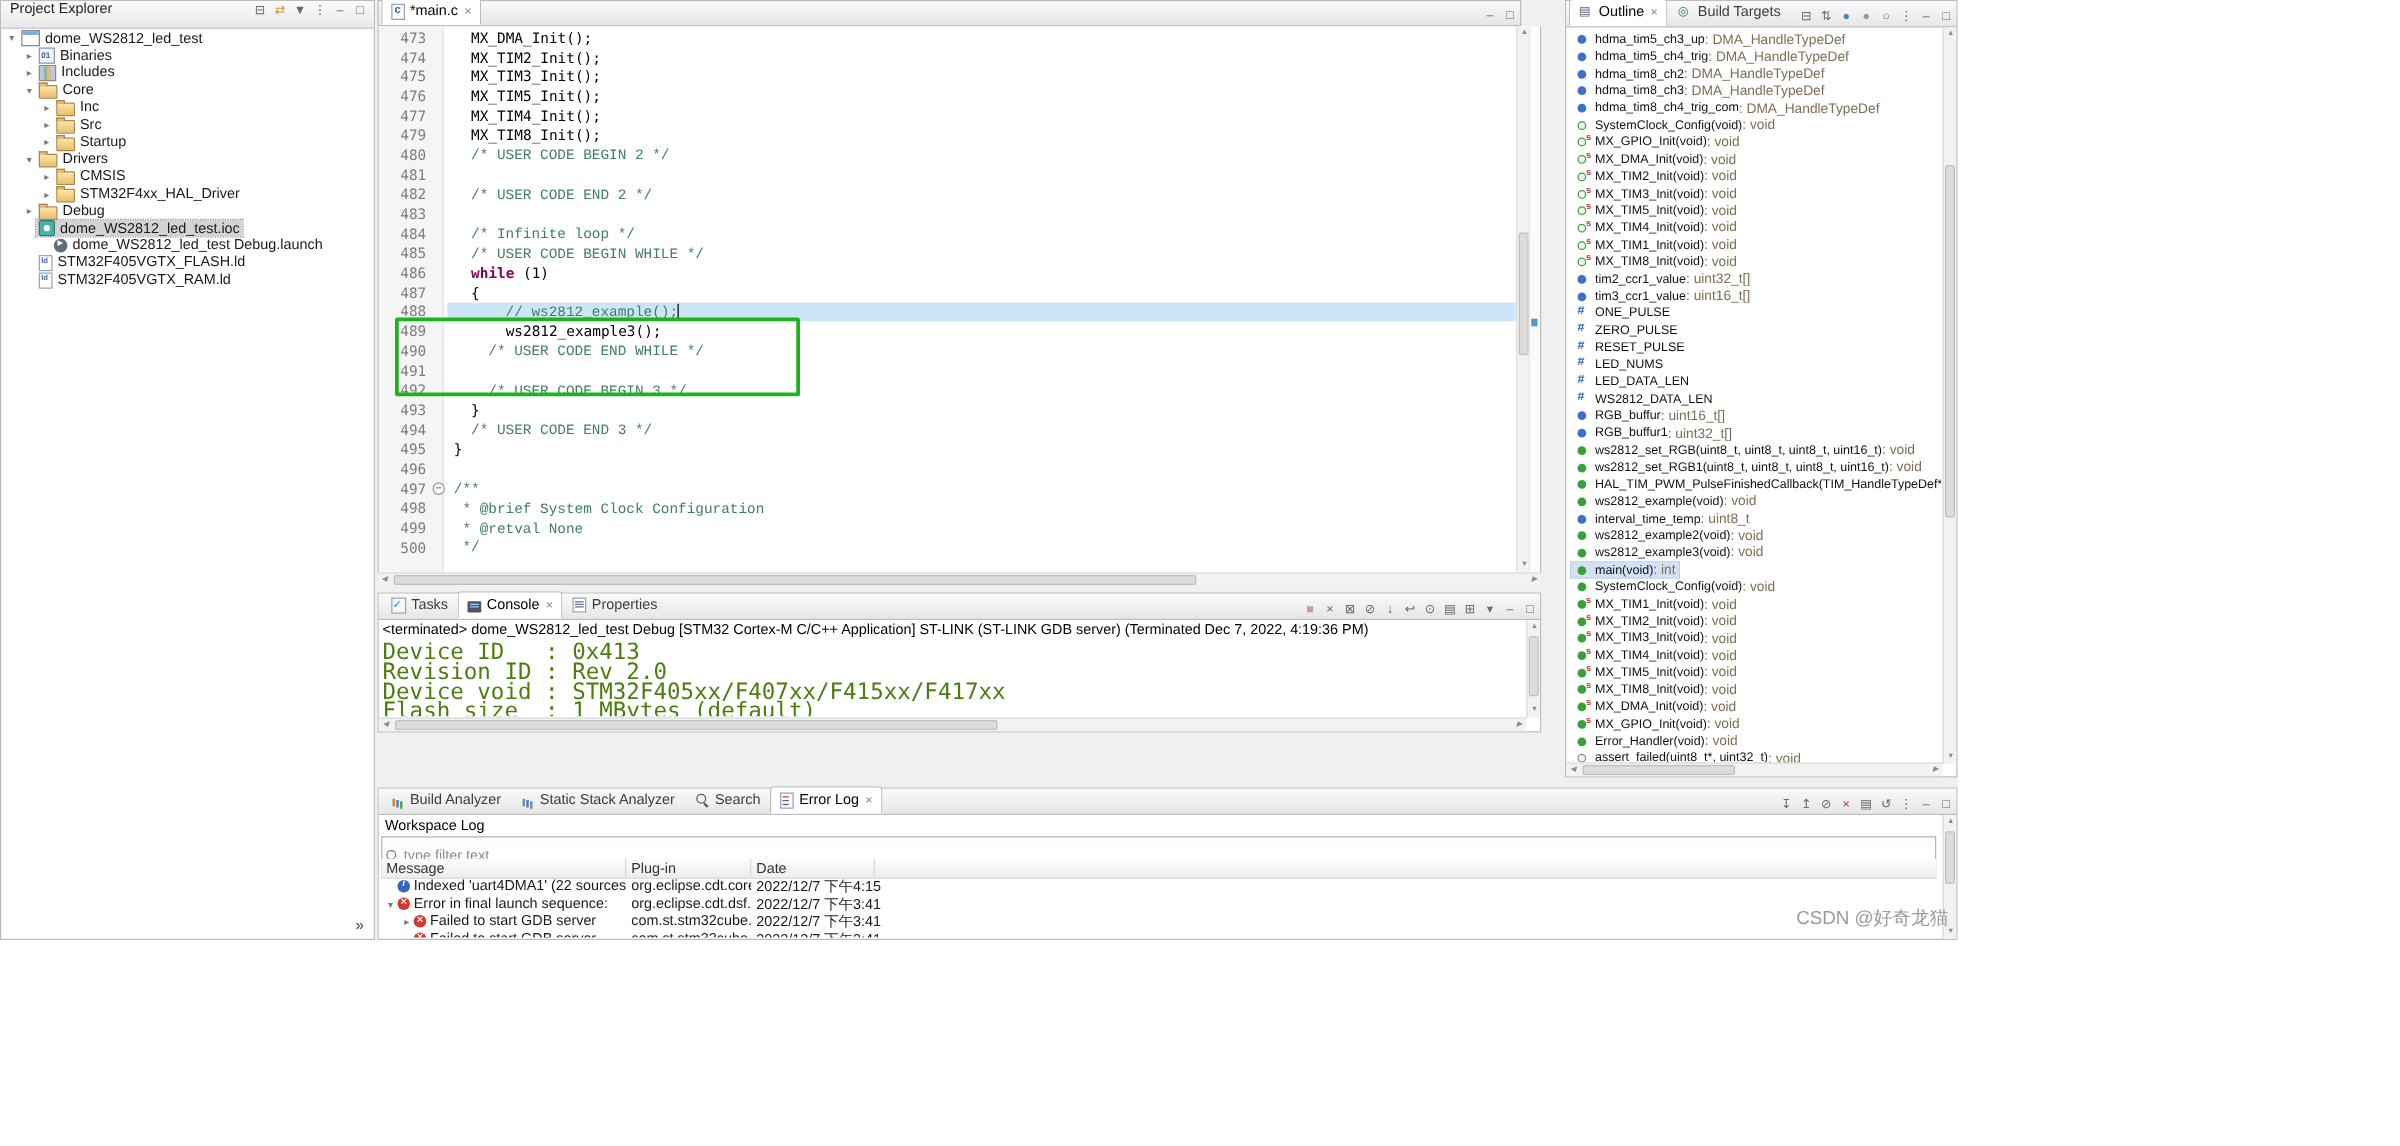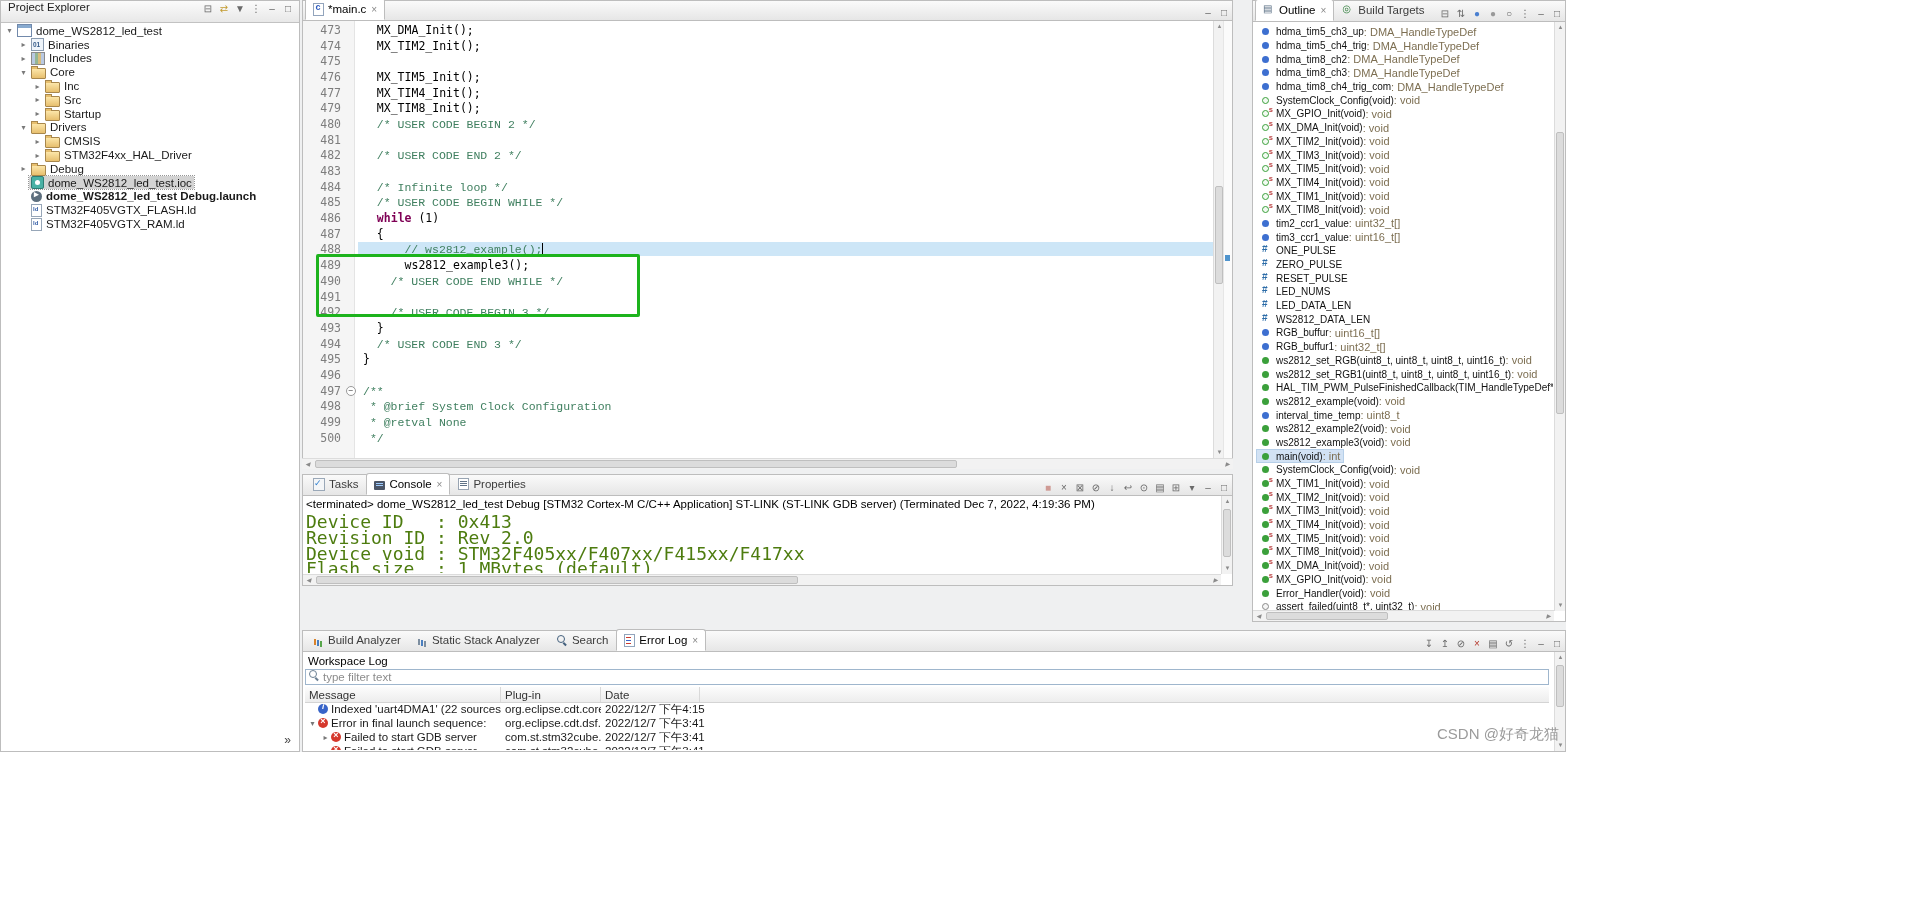--- a/index.html
+++ b/index.html
@@ -68,21 +68,21 @@
   .tico-ioc{width:11px;height:11px;border-radius:2px;background:#49b1a5;border:1px solid #2d7d74;}
   .tico-ioc::before{content:'';position:absolute;left:3px;top:3px;width:5px;height:5px;border-radius:50%;background:#fff;}
   .tico-launch{width:11px;height:11px;border-radius:50%;background:#5d6f7e;}
   .tico-launch::before{content:'▸';position:absolute;left:3px;top:-1.5px;color:#fff;font-size:9px;}
   .tico-ld{width:9px;height:11px;border:1px solid #97a6b8;background:#fff;}
   .tico-ld::before{content:'ld';position:absolute;left:1px;top:1px;font-size:6px;font-weight:bold;color:#3a62a8;}
   .more-chevron{position:absolute;right:8px;bottom:4px;color:#444;font-size:12px;}
 
   
   .editor-col{position:absolute;left:302px;top:0;width:931px;height:628px;}
-  .ed-tabbar{position:absolute;left:0;top:0;right:0;height:21px;border:1px solid #bdbdbd;border-bottom:1px solid #bdbdbd;
+  .ed-tabbar{position:absolute;left:0;top:0;right:16px;height:21px;border:1px solid #bdbdbd;border-bottom:1px solid #bdbdbd;
              display:flex;align-items:flex-end;background:linear-gradient(#fafafa,#e6e6e6);box-sizing:border-box;padding-left:2px;}
   .ed-body{position:absolute;left:0;top:21px;right:0;height:437px;background:#fff;
            border-left:1px solid #bdbdbd;border-right:1px solid #bdbdbd;overflow:hidden;box-sizing:border-box;}
   .gutter-bg{position:absolute;left:0;top:0;width:51px;height:100%;background:#f5f5f5;border-right:1px solid #e4e4e4;}
   .code-lines{position:absolute;left:0;top:1px;right:19px;font-family:"DejaVu Sans Mono",monospace;font-size:11.5px;}
   .line{height:15.7px;display:flex;align-items:center;}
   .ln{width:38px;padding-right:3px;text-align:right;color:#7d7d7d;flex:none;}
   .fold{width:14px;flex:none;position:relative;height:100%;}
   .fold.has-fold::before{content:'−';position:absolute;left:2px;top:3px;width:8px;height:8px;line-height:7px;text-align:center;
        font-size:8px;color:#555;background:#fff;border:1px solid #999;border-radius:50%;}
@@ -135,21 +135,21 @@
   .ol-name{font-size:10px;color:#111;}
   .ol-suffix{font-size:11px;color:#7d6f52;}
   .ol-vs{right:0;top:21px;bottom:10px;}
   .ol-vs .thumb{top:110px;height:280px;left:1px;right:1px;}
   .ol-hs{left:0;bottom:0;right:11px;}
   .ol-hs .thumb{left:13px;width:120px;top:1px;bottom:1px;}
 
   
   .bottom-panel{position:absolute;left:302px;top:630px;width:1264px;height:122px;background:#fff;border:1px solid #bdbdbd;box-sizing:border-box;}
   .ws-title{position:absolute;left:5px;top:24px;color:#000;}
-  .filter-box{position:absolute;left:2px;top:38px;right:16px;height:16px;border:1px solid #9fb6cd;background:#fff;display:flex;align-items:flex-start;box-sizing:border-box;}
+  .filter-box{position:absolute;left:2px;top:38px;right:16px;height:32px;border:1px solid #9fb6cd;background:#fff;display:flex;align-items:center;box-sizing:border-box;}
   .mag{width:11px;height:11px;position:relative;margin:0 3px;flex:none;}
   .mag::before{content:'';position:absolute;left:0;top:0;width:6px;height:6px;border:1.5px solid #6b7f93;border-radius:50%;}
   .mag::after{content:'';position:absolute;left:7px;top:7px;width:4px;height:1.5px;background:#6b7f93;transform:rotate(45deg);transform-origin:0 0;}
   .filter-input{border:none;outline:none;flex:1;font-size:11.5px;font-family:inherit;color:#333;height:13px;padding:0;background:transparent;}
   .filter-input::placeholder{color:#8c8c8c;}
   .log-header{position:absolute;left:2px;top:56px;right:16px;height:15px;display:flex;background:linear-gradient(#fcfcfc,#ededed);border-bottom:1px solid #d4d4d4;}
   .log-hcell{padding:0 4px;color:#333;border-right:1px solid #d9d9d9;display:flex;align-items:center;box-sizing:border-box;}
   .log-hcell.c0{width:196px;} .log-hcell.c1{width:100px;} .log-hcell.c2{width:99px;}
   .log-hfill{flex:1;}
   .log-rows{position:absolute;left:2px;top:71px;right:16px;bottom:1px;overflow:hidden;}
@@ -264,21 +264,21 @@
       <span class="tw-label">Debug</span>
     </span>
   </div>
         <div class="tree-row selrow" style="padding-left: 17px;">
     <span class="tw-arrow"></span>
     <span class="tw-body">
       <span class="tw-icon tico-ioc"></span>
       <span class="tw-label">dome_WS2812_led_test.ioc</span>
     </span>
   </div>
-        <div class="tree-row" style="padding-left: 17px; font-weight: bold;">
+        <div class="tree-row" style="padding-left: 29px;">
     <span class="tw-arrow"></span>
     <span class="tw-body">
       <span class="tw-icon tico-launch"></span>
       <span class="tw-label">dome_WS2812_led_test Debug.launch</span>
     </span>
   </div>
         <div class="tree-row" style="padding-left: 17px;">
     <span class="tw-arrow"></span>
     <span class="tw-body">
       <span class="tw-icon tico-ld"></span>
@@ -320,20 +320,21 @@
     <span class="ct"><span class="sg-p">  MX_DMA_Init();</span></span>
   </div>
           <div class="line">
     <span class="ln">474</span>
     <span class="fold"></span>
     <span class="ct"><span class="sg-p">  MX_TIM2_Init();</span></span>
   </div>
           <div class="line">
     <span class="ln">475</span>
     <span class="fold"></span>
+    <span class="ct"><span class="sg-p">  MX_TIM3_Init();</span></span>
   </div>
           <div class="line">
     <span class="ln">476</span>
     <span class="fold"></span>
     <span class="ct"><span class="sg-p">  MX_TIM5_Init();</span></span>
   </div>
           <div class="line">
     <span class="ln">477</span>
     <span class="fold"></span>
     <span class="ct"><span class="sg-p">  MX_TIM4_Init();</span></span>

